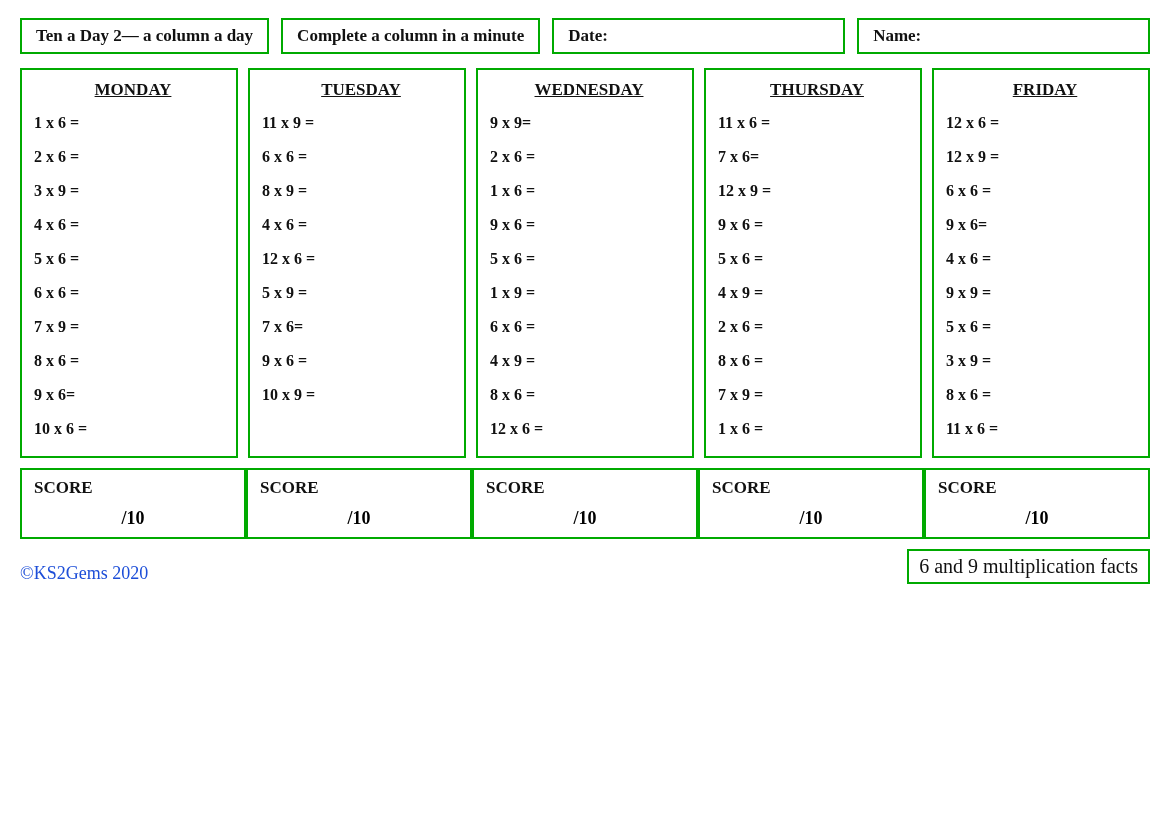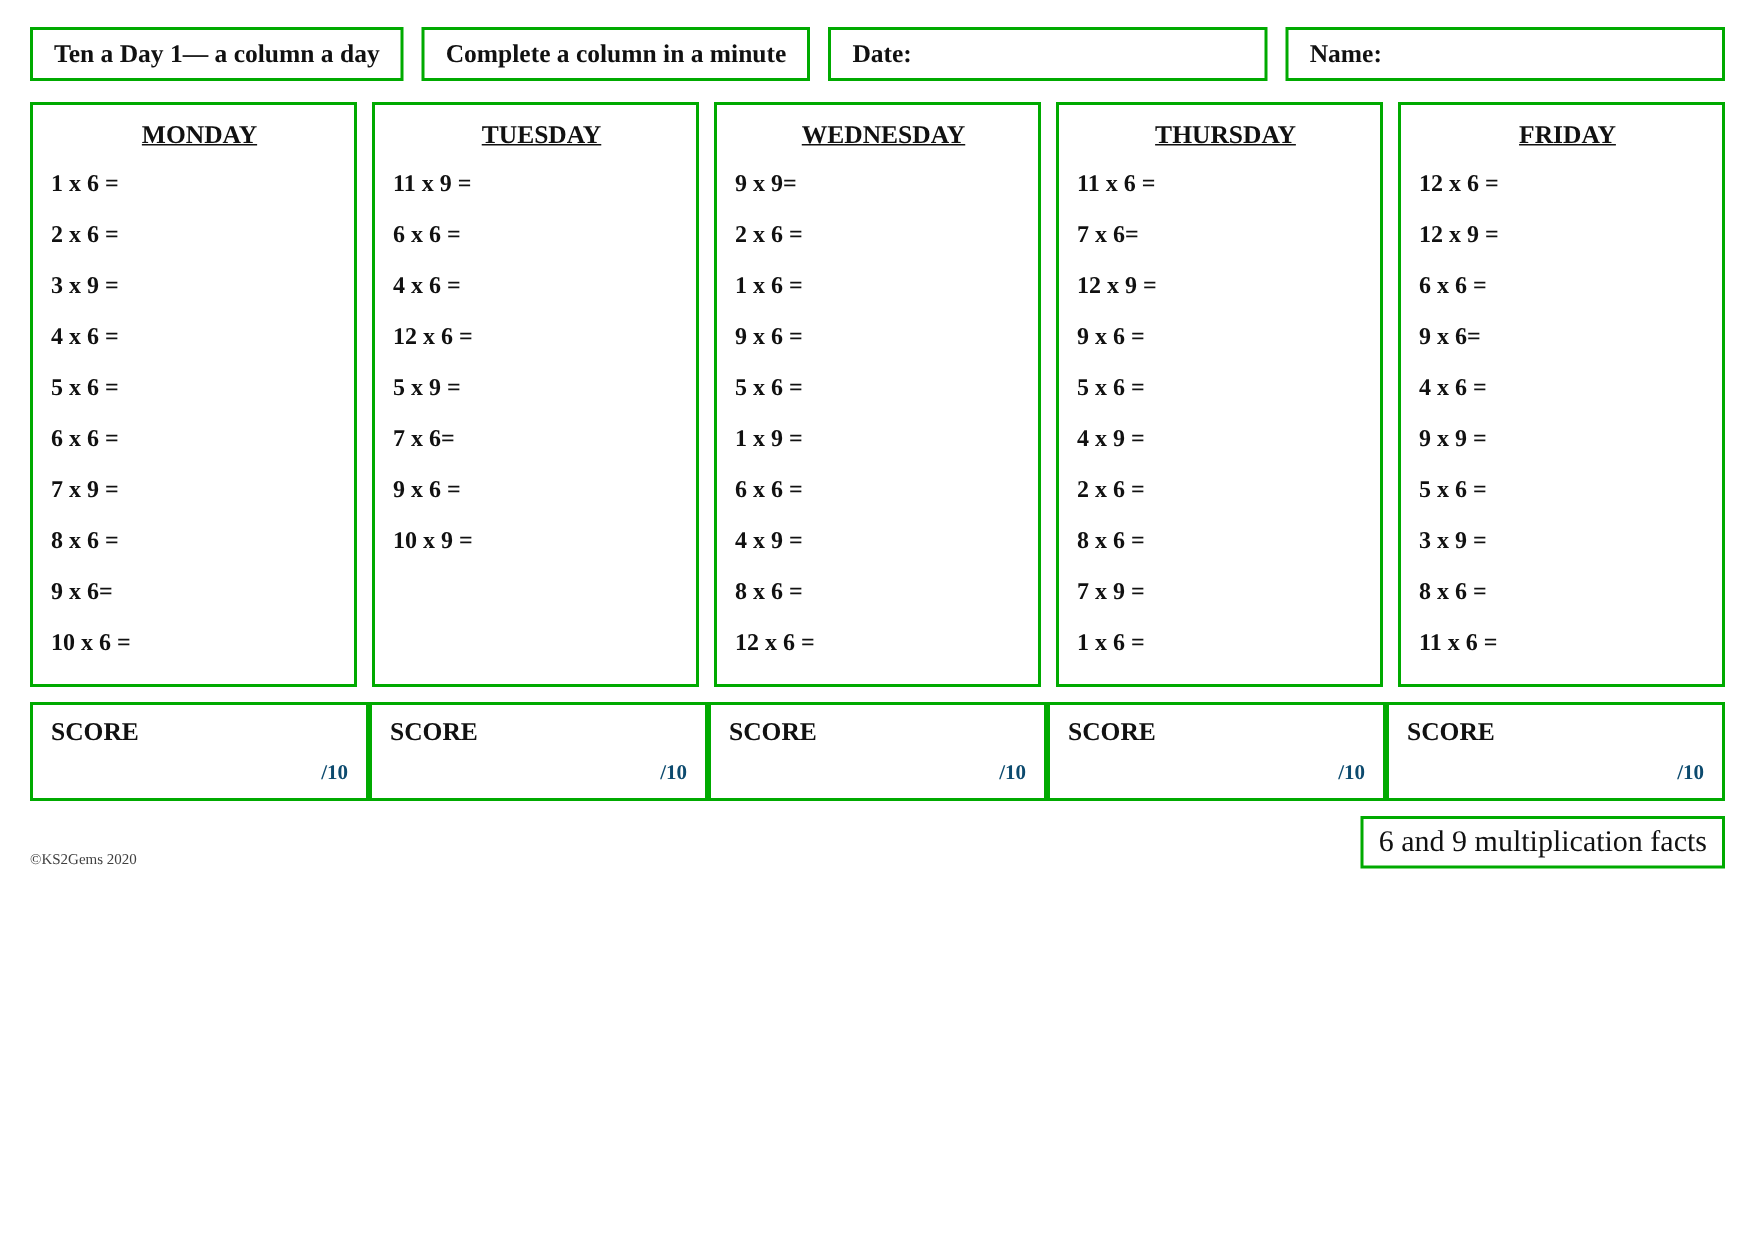--- a/index.html
+++ b/index.html
@@ -74,51 +74,51 @@
       min-height: 60px;
     }
 
     .score-label {
       font-size: 17px;
       font-weight: bold;
       color: #111;
     }
 
     .score-value {
-      font-size: 14px;
-      font-weight: bold;
-      color: #0c4a6e;
-      text-align: right;
+      font-size: 18px;
+      font-weight: bold;
+      color: #000000;
+      text-align: center;
       margin-top: 10px;
     }
 
     .footer-row {
       display: flex;
       justify-content: space-between;
       align-items: flex-end;
       margin-top: 10px;
     }
 
     .copyright {
-      font-size: 10px;
-      color: #404040;
+      font-size: 18px;
+      color: #1d4ed8;
     }
 
     .facts-box {
       border: 2px solid #00aa00;
       padding: 4px 10px;
       font-size: 20px;
       color: #111;
     }
   </style>
 </head>
 <body>
 
 <div class="header-row">
-  <div class="header-box header-title">Ten a Day 1— a column a day</div>
+  <div class="header-box header-title">Ten a Day 2— a column a day</div>
   <div class="header-box header-complete">Complete a column in a minute</div>
   <div class="header-box header-date">Date:</div>
   <div class="header-box header-name">Name:</div>
 </div>
 
 <div class="columns-row" id="columns-container">
     <div class="day-column">
       <div class="day-header">MONDAY</div>
       <div class="problem">1 x 6 =</div>
       <div class="problem">2 x 6 =</div>
@@ -128,20 +128,21 @@
       <div class="problem">6 x 6 =</div>
       <div class="problem">7 x 9 =</div>
       <div class="problem">8 x 6 =</div>
       <div class="problem">9 x 6=</div>
       <div class="problem">10 x 6 =</div>
     </div>
     <div class="day-column">
       <div class="day-header">TUESDAY</div>
       <div class="problem">11 x 9 =</div>
       <div class="problem">6 x 6 =</div>
+      <div class="problem">8 x 9 =</div>
       <div class="problem">4 x 6 =</div>
       <div class="problem">12 x 6 =</div>
       <div class="problem">5 x 9 =</div>
       <div class="problem">7 x 6=</div>
       <div class="problem">9 x 6 =</div>
       <div class="problem">10 x 9 =</div>
     </div>
     <div class="day-column">
       <div class="day-header">WEDNESDAY</div>
       <div class="problem">9 x 9=</div>

